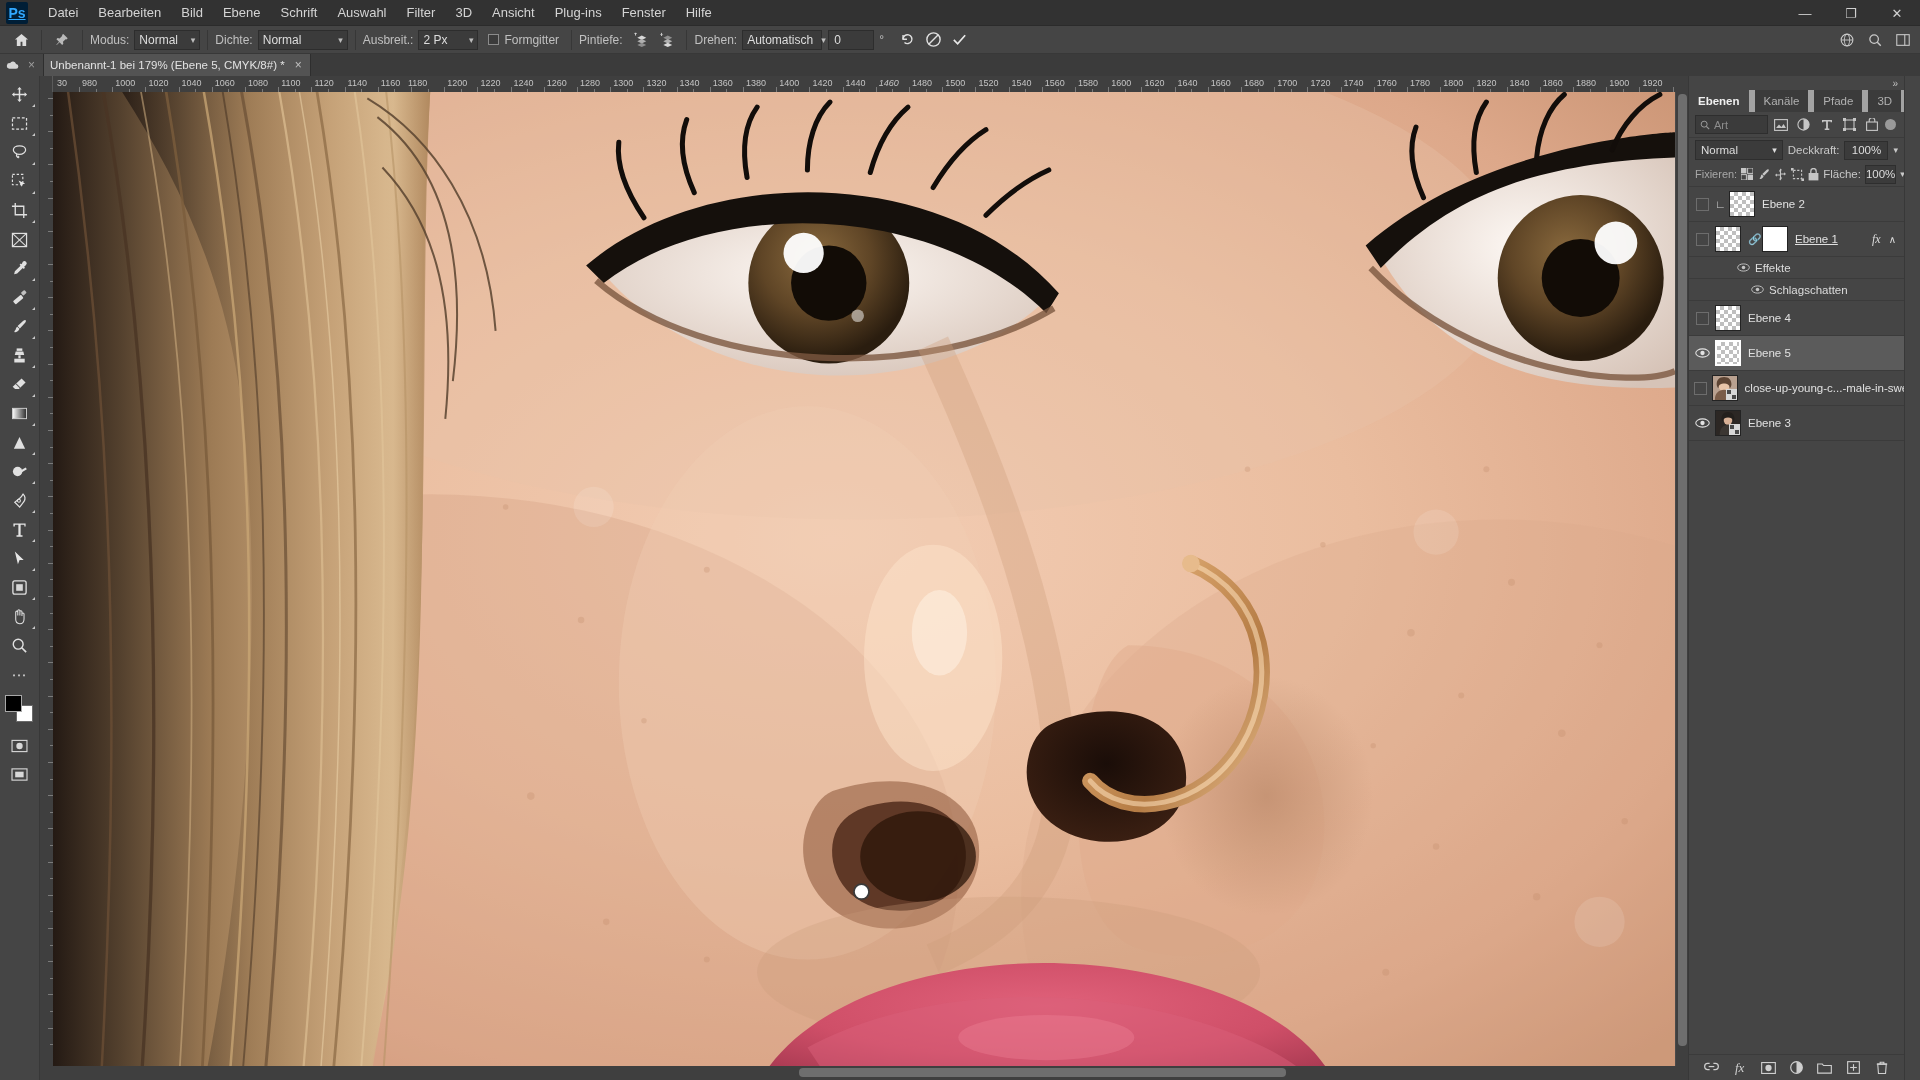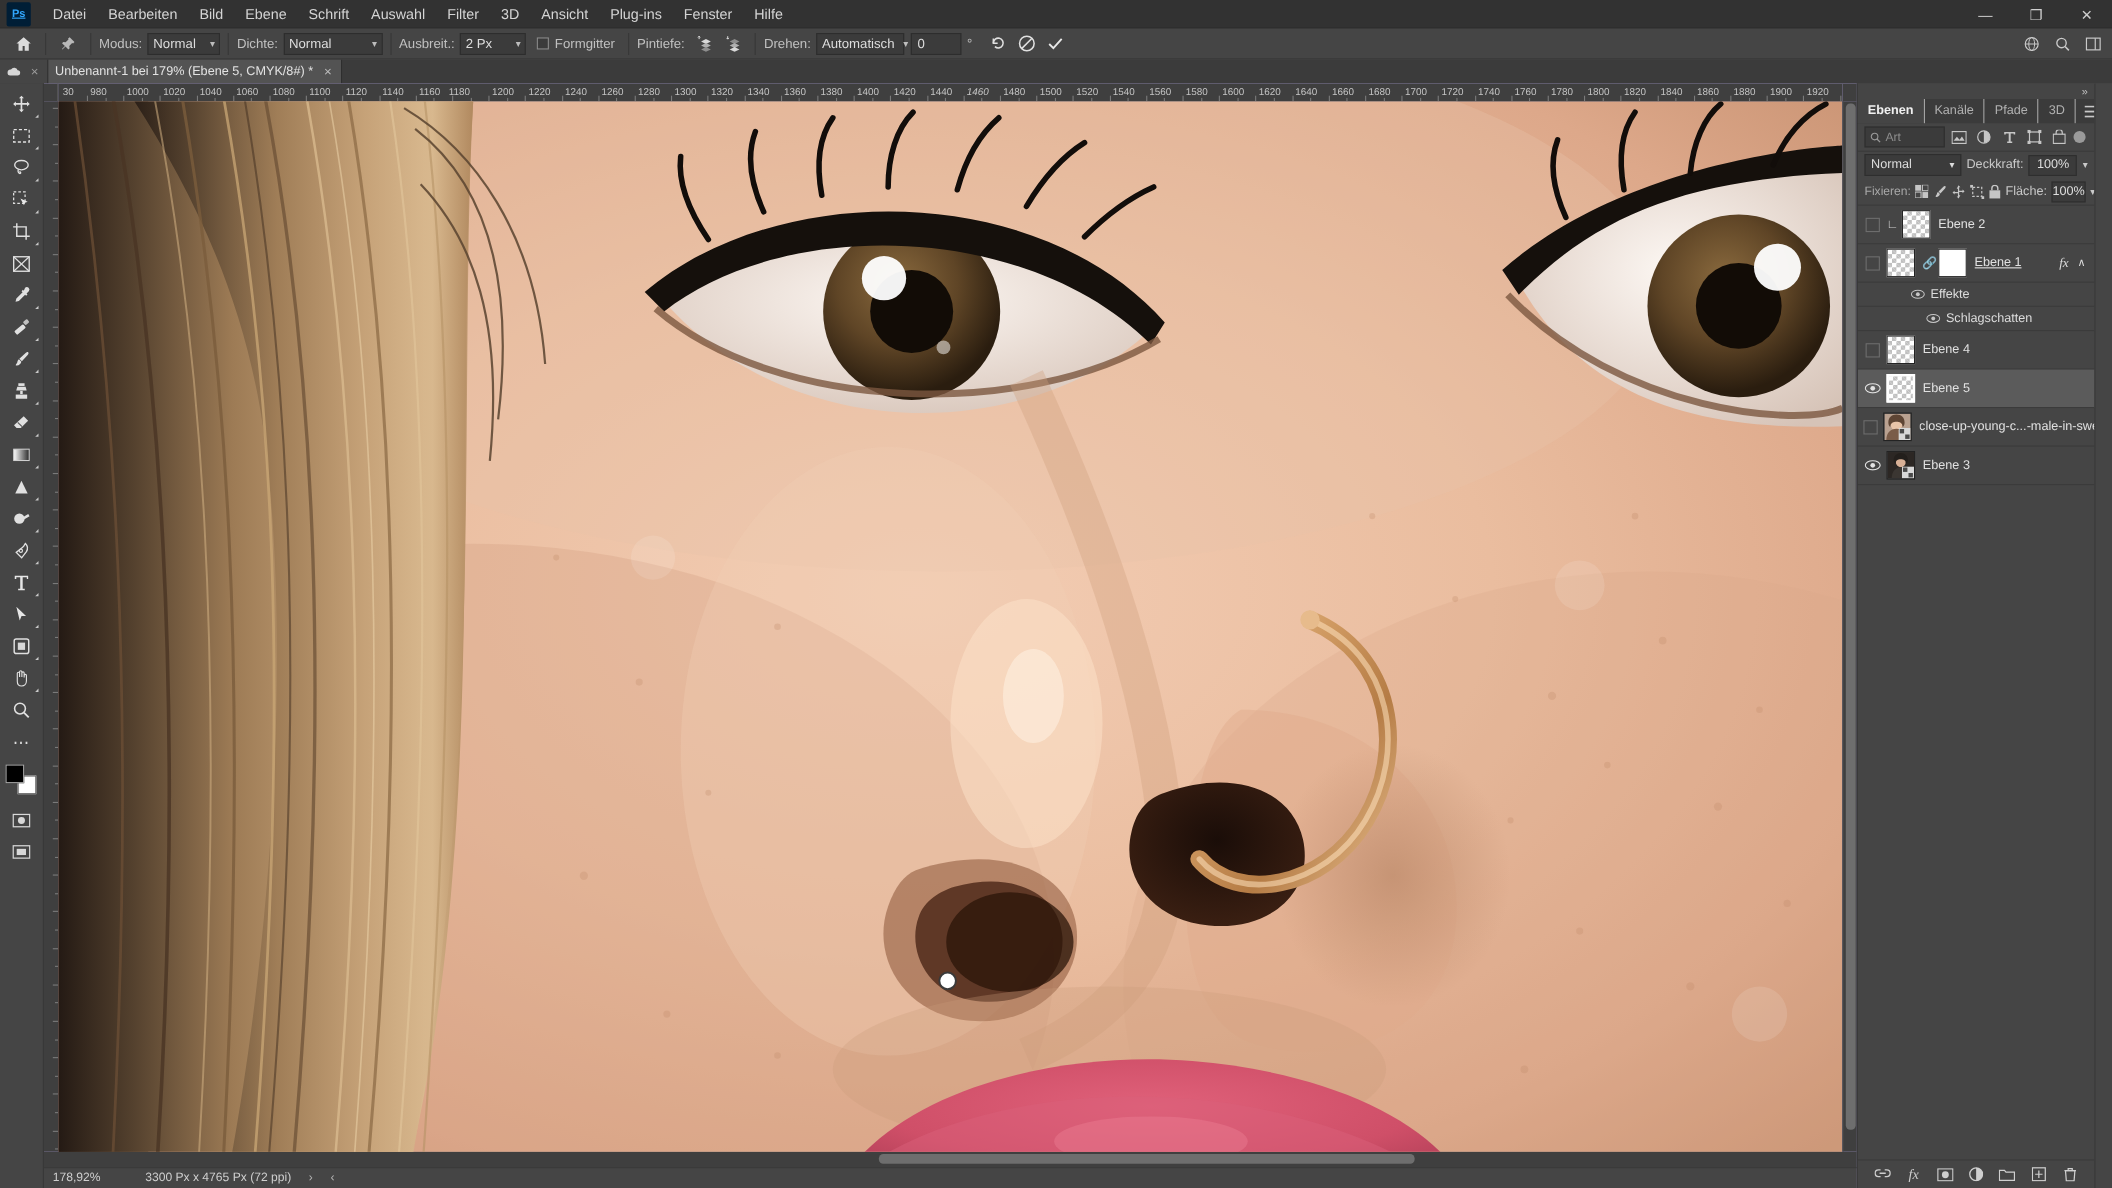--- a/index.html
+++ b/index.html
@@ -11,21 +11,21 @@
     font-size:12px;
     -webkit-font-smoothing: antialiased;
   }
   
   #menubar {
     height:26px; background:#323232; display:flex; align-items:center;
     border-bottom:1px solid #2b2b2b; position:relative;
   }
   .ps-logo {
     width:22px; height:22px; margin-left:6px; margin-right:10px;
-    background:#001e36; color:#31a8ff; font-size:10px; font-weight:bold;
+    background:#001e36; color:#31a8ff; font-size:14px; font-weight:bold;
     display:flex; align-items:center; justify-content:center; border-radius:2px;text-decoration:underline;
   }
   .menu-item { padding:4px 10px; font-size:13px; color:#d4d4d4; cursor:default; }
   .win-ctrls { position:absolute; right:0; top:0; height:26px; display:flex; }
   .win-btn { width:46px; height:26px; display:flex; align-items:center; justify-content:center;
              font-size:13px; color:#d0d0d0; }
 
   
   #optionsbar {
     height:28px; background:#454545; display:flex; align-items:center;
@@ -99,21 +99,21 @@
   #statusbar .zoomv { width:72px; padding-left:8px; }
   #statusbar .docsz { padding-left:20px; }
   #statusbar .arrw { padding-left:16px; opacity:.8; }
 
   
   #rightpanel { width:216px; background:#454545; border-left:1px solid #383838;
                 display:flex; flex-direction:column; }
   .panel-collapse { height:14px; display:flex; justify-content:flex-end; align-items:center;
                     padding-right:6px; font-size:10px; color:#c0c0c0; background:#454545;}
   .panel-tabs { height:22px; background:#3b3b3b; display:flex; align-items:stretch; font-size:11.5px;}
-  .ptab { padding:0 9px; display:flex; align-items:center; color:#b0b0b0; border-right:1px solid #a3a3a3;}
+  .ptab { padding:0 9px; display:flex; align-items:center; color:#b0b0b0; border-right:6px solid #a3a3a3;}
   .ptab.active { background:#454545; color:#f0f0f0; font-weight:bold; }
   .ptab-menu { margin-left:auto; display:flex; align-items:center; padding:0 8px; color:#c8c8c8;}
   .filterrow { height:26px; display:flex; align-items:center; padding:0 6px; gap:3px;
                border-bottom:1px solid #3b3b3b;}
   .srchbox { width:74px; height:19px; background:#3b3b3b; border:1px solid #2e2e2e;
              display:flex; align-items:center; padding:0 4px; gap:4px; font-size:11px; color:#8d8d8d;}
   .filt-ic { width:20px; height:20px; display:flex; align-items:center; justify-content:center; color:#c6c6c6;}
   .toggle-dot { width:11px;height:11px;border-radius:50%;background:#9a9a9a;margin-left:auto;margin-right:2px;}
   .blendrow { height:24px; display:flex; align-items:center; padding:0 6px; gap:5px; }
   .blend-sel { flex:1; height:20px; background:#3b3b3b; border:1px solid #2e2e2e; color:#ddd;
@@ -860,26 +860,20 @@
         <div class="vthumb" style="top:2px;height:calc(100% - 22px);"></div>
       </div>
     </div>
     <div class="hscrollrow">
       <div style="width:13px"></div>
       <div style="flex:1; position:relative;">
         <div class="hthumb" style="left:46%;width:30%;"></div>
       </div>
       <div style="width:13px"></div>
     </div>
-    <div id="statusbar">
-      <div class="zoomv">178,92%</div>
-      <div class="docsz">3300 Px x 4765 Px (72 ppi)</div>
-      <div class="arrw">›</div>
-      <div class="arrw">‹</div>
-    </div>
   </div>
 
   <div id="rightpanel">
     <div class="panel-collapse">»</div>
     <div class="panel-tabs">
       <div class="ptab active">Ebenen</div>
       <div class="ptab">Kanäle</div>
       <div class="ptab">Pfade</div>
       <div class="ptab">3D</div>
       <div class="ptab-menu">

